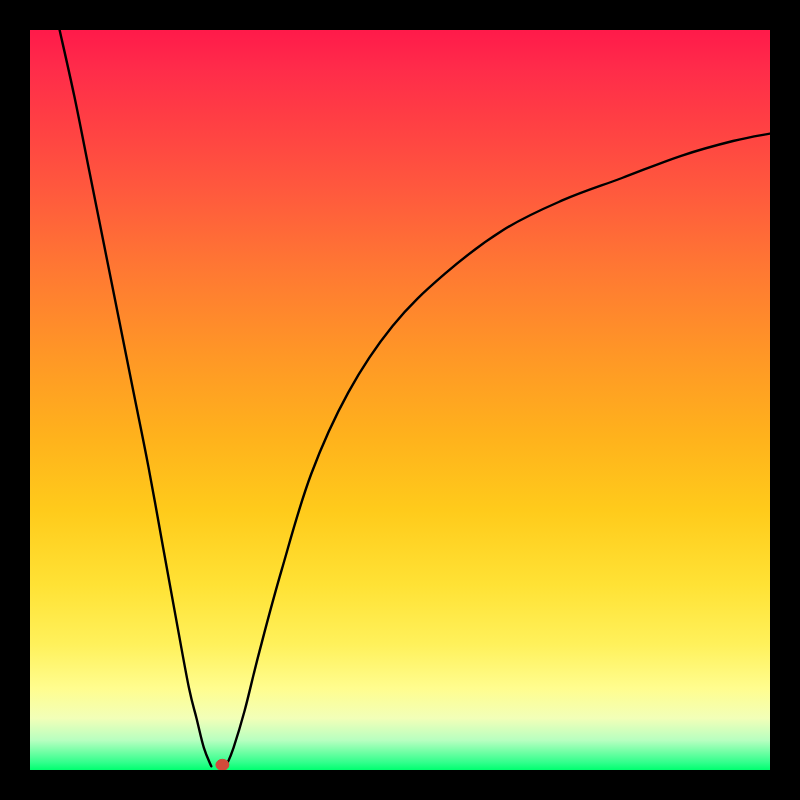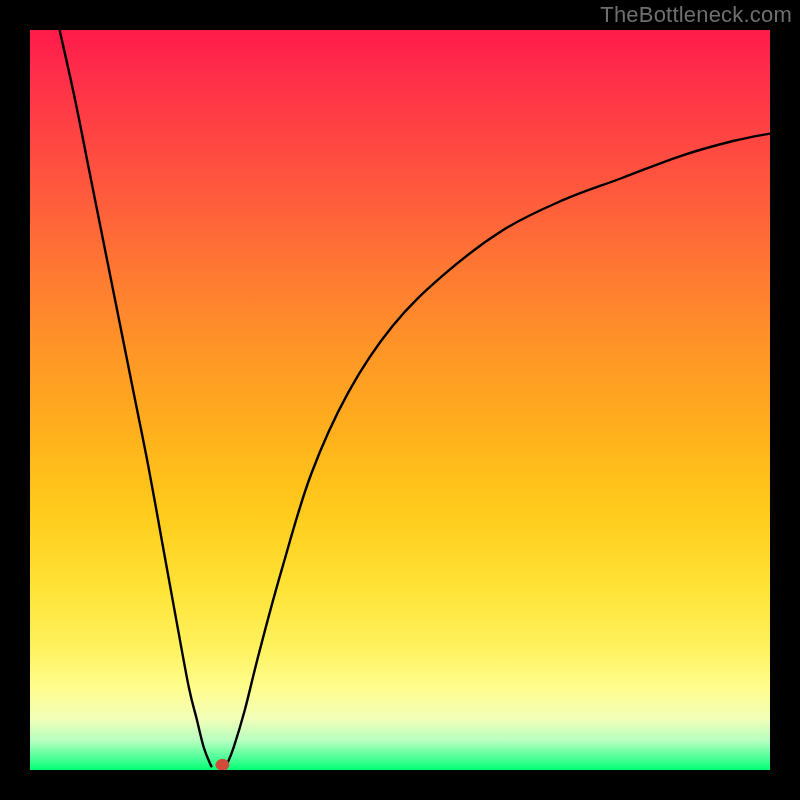--- a/index.html
+++ b/index.html
@@ -74,21 +74,20 @@
     font-weight: 500;
     letter-spacing: 0.2px;
     user-select: none;
   }
 </style>
 </head>
 <body>
 
 <div class="frame">
 
-  <div class="watermark">TheBottleneck.com</div>
 
   <div class="plot-area">
 
     <div class="gradient"></div>
 
     <svg class="curve-svg" viewBox="0 0 740 740" preserveAspectRatio="none">
       <path id="curve-left" class="curve-path" d="M29.6,0 C32.264,11.988000000000003 39.071999999999996,41.292000000000044 44.4,66.60000000000002 C49.728,91.908 53.872,113.95999999999991 59.2,140.5999999999999 C64.528,167.2399999999999 68.672,187.96 74,214.60000000000002 C79.328,241.24000000000004 83.472,261.96000000000004 88.8,288.6 C94.128,315.24 98.272,335.96 103.60000000000001,362.59999999999997 C108.92800000000001,389.23999999999995 113.072,408.62800000000004 118.4,436.6 C123.72800000000001,464.572 127.87199999999999,488.696 133.2,518 C138.528,547.304 143.338,574.092 148,599.4 C152.662,624.708 155.76999999999998,642.616 159.1,658.6 C162.43,674.5840000000001 163.836,677.5440000000001 166.5,688.2 C169.164,698.856 171.236,709.1419999999999 173.89999999999998,717.8 C176.56399999999996,726.458 179.968,732.9699999999999 181.29999999999998,736.3"></path>
       <path id="curve-right" class="curve-path" d="M196.10000000000002,736.3 C197.43200000000002,732.9699999999999 200.17000000000004,727.79 203.50000000000003,717.8 C206.83,707.81 209.938,698.116 214.6,680.8 C219.262,663.4839999999999 222.74,646.908 229.4,621.6 C236.06,596.292 242.27600000000004,572.168 251.60000000000002,540.2 C260.92400000000004,508.232 269.212,475.968 281.2,444 C293.188,412.032 303.548,389.23999999999995 318.2,362.59999999999997 C332.852,335.96 345.28399999999993,317.312 362.59999999999997,296 C379.916,274.688 394.42,261.51599999999996 414.40000000000003,244.2 C434.38000000000005,226.88400000000001 452.288,213.1200000000001 473.6,199.80000000000007 C494.91200000000003,186.48000000000005 511.48799999999994,179.52399999999994 532.8,170.19999999999993 C554.112,160.87599999999992 570.688,155.99199999999996 592,148 C613.312,140.00800000000004 631.22,132.46000000000006 651.2,125.80000000000007 C671.1800000000001,119.14000000000007 687.016,114.99600000000001 703,111 C718.984,107.00399999999999 733.34,104.93200000000002 740,103.60000000000002"></path>
       <ellipse id="min-marker" class="marker" rx="6.5" ry="5.5" cx="192.4" cy="734.82"></ellipse>
     </svg>

